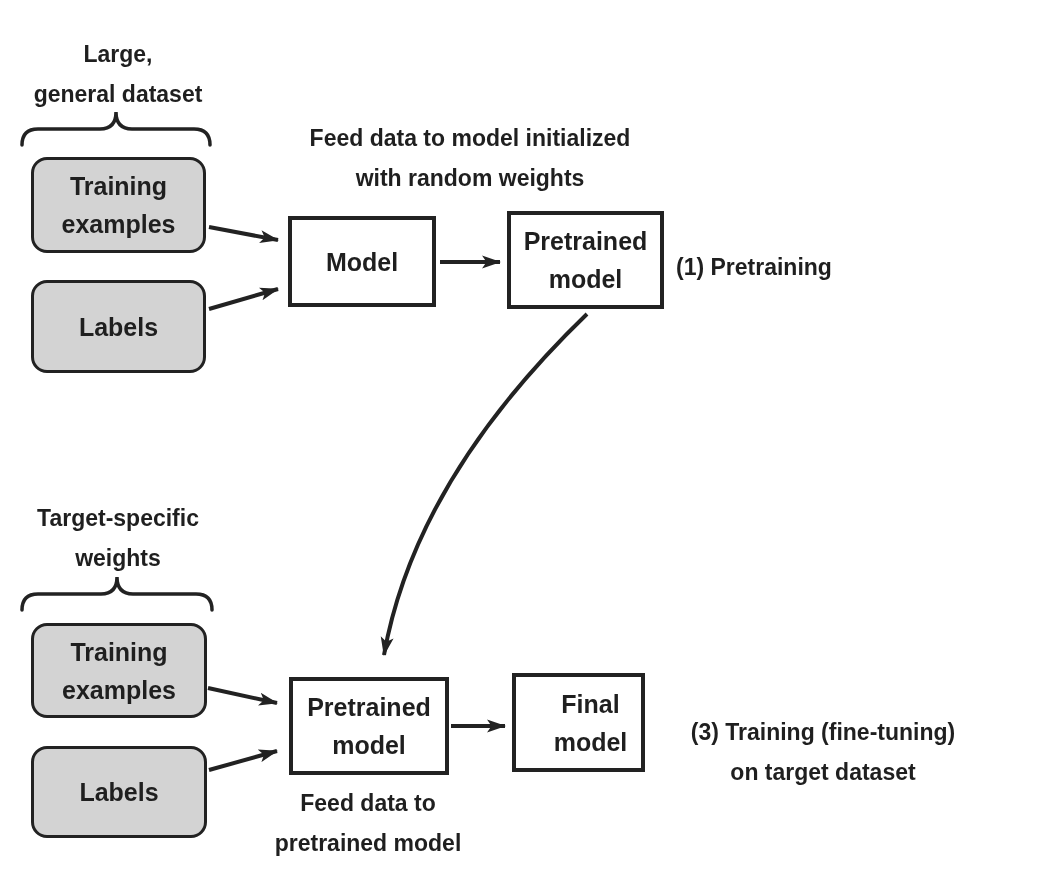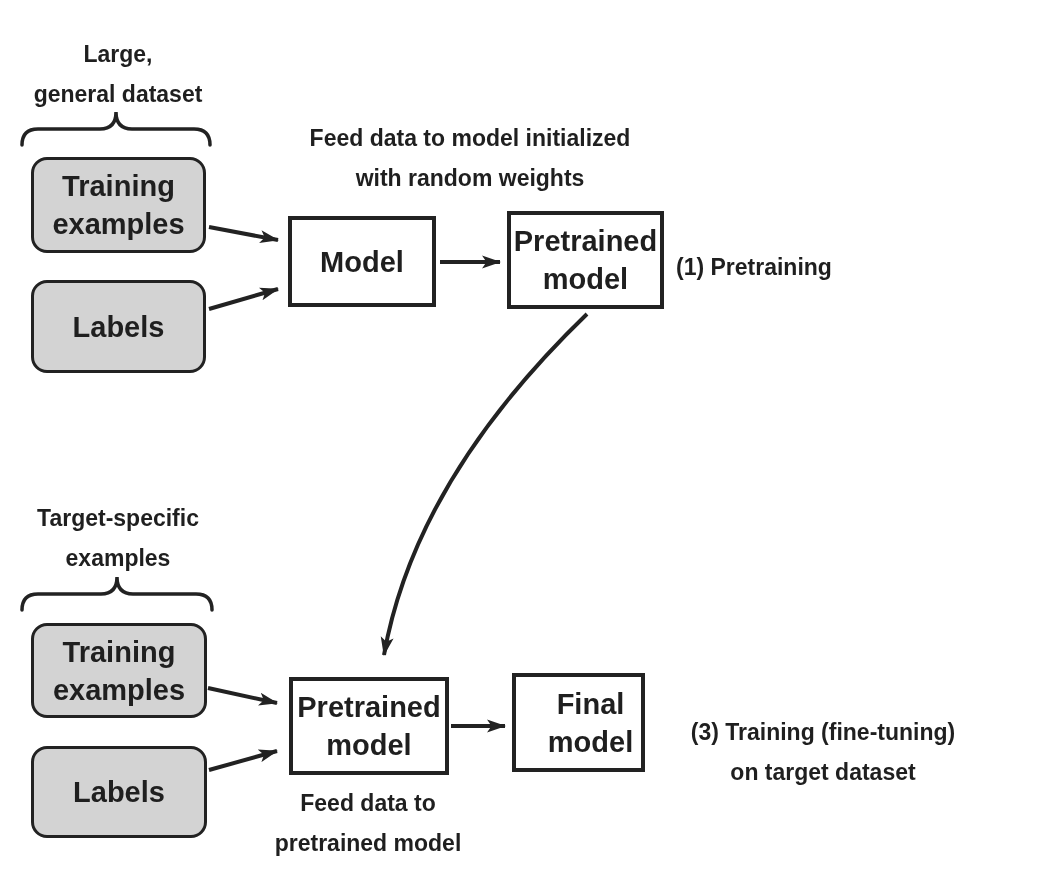--- a/index.html
+++ b/index.html
@@ -35,21 +35,21 @@
   }
   .txt.nowrap { white-space: nowrap; }
   .box {
     position: absolute;
     z-index: 2;
     display: flex;
     align-items: center;
     justify-content: center;
     text-align: center;
     white-space: pre-line;
-    font-size: 29px;
+    font-size: 25px;
     line-height: 38px;
     box-sizing: border-box;
   }
   .rbox {
     background: #d3d3d3;
     border: 3px solid #222222;
     border-radius: 16px;
   }
   .sbox {
     background: #ffffff;
@@ -96,21 +96,21 @@
 
   <div class="box sbox" style="left:288px; top:216px; width:148px; height:91px;">Model</div>
 
   <div class="box sbox" style="left:507px; top:211px; width:157px; height:98px;">Pretrained
 model</div>
 
   <div class="txt nowrap" style="left:676px; top:247px;">(1) Pretraining</div>
 
 
   <div class="txt" style="left:2px; top:498px; width:232px;">Target-specific
-examples</div>
+weights</div>
 
   <div class="box rbox" style="left:31px; top:623px; width:176px; height:95px;">Training
 examples</div>
 
   <div class="box rbox" style="left:31px; top:746px; width:176px; height:92px;">Labels</div>
 
   <div class="box sbox" style="left:289px; top:677px; width:160px; height:98px;">Pretrained
 model</div>
 
   <div class="box sbox" style="left:512px; top:673px; width:133px; height:99px;padding-left:24px;">Final

